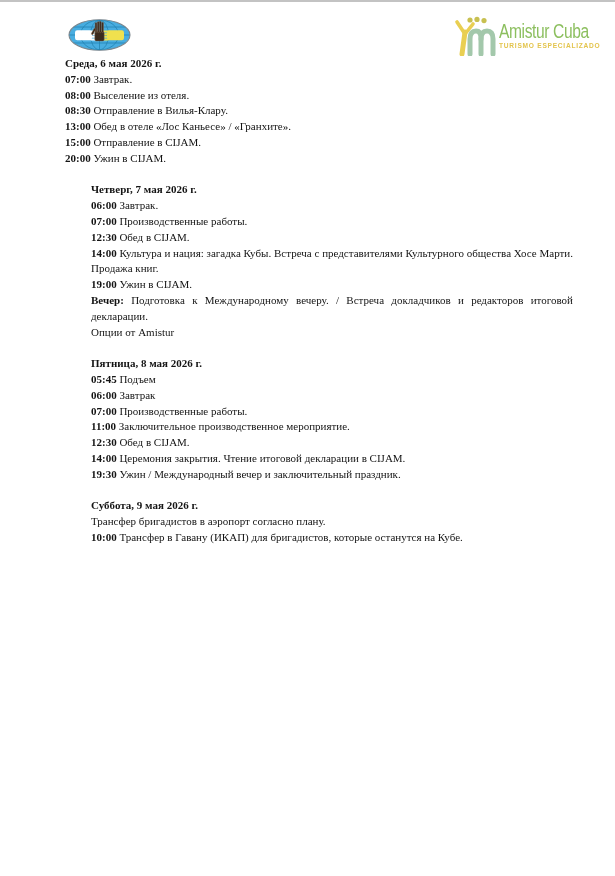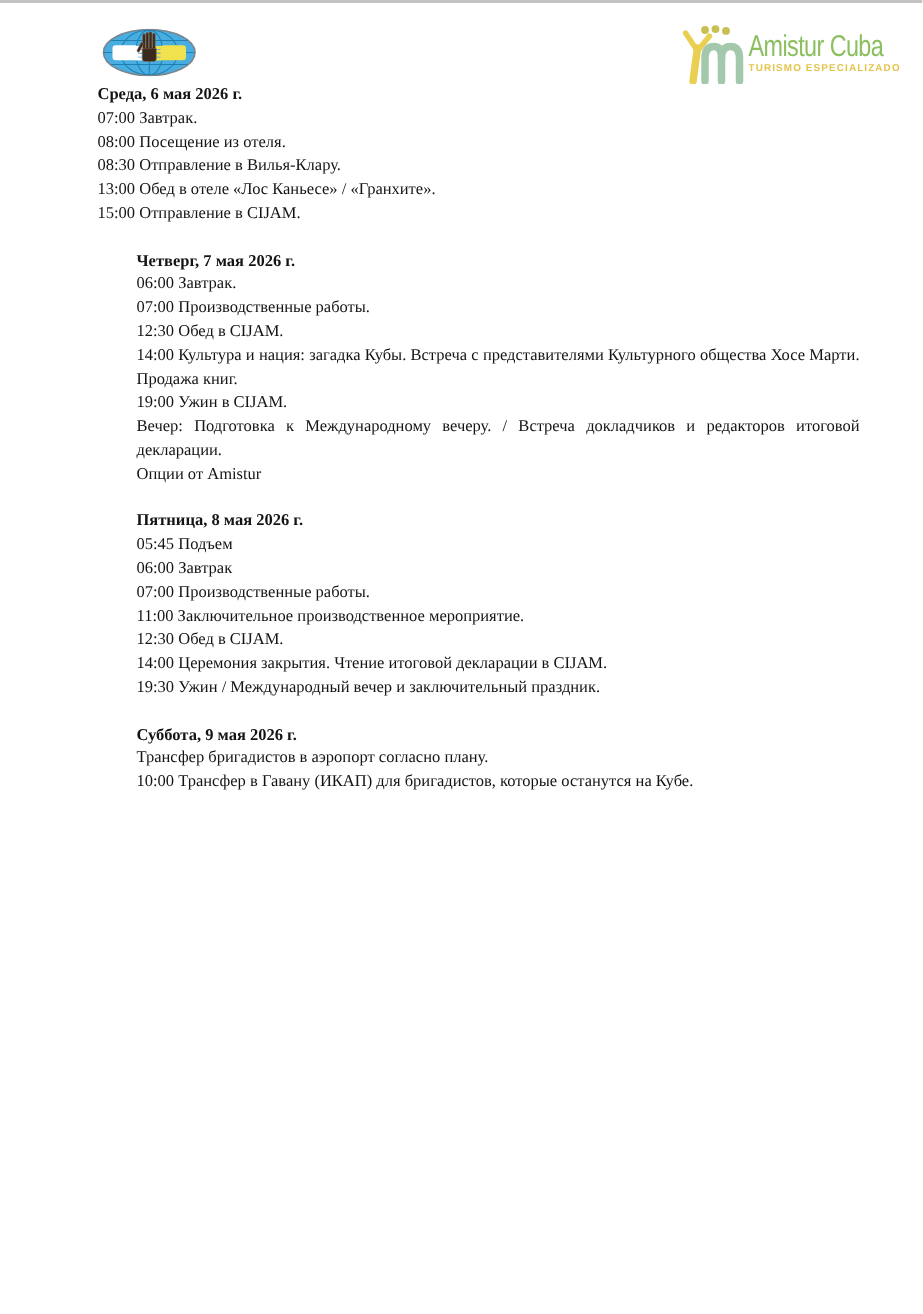--- a/index.html
+++ b/index.html
@@ -62,21 +62,21 @@
   .content{
     margin-left:65px;
     width:508px;
     font-size:11px;
     line-height:15.8px;
   }
   .day-section{margin:0 0 0 0;padding-top:0;}
   .day-section + .day-section{margin-top:15.8px;margin-left:26px;}
   .day-heading{margin:0;font-weight:bold;}
   .schedule-line{margin:0;text-align:justify;}
-  .schedule-line .time{font-weight:normal;}
+  .schedule-line .time{font-weight:bold;}
 </style>
 </head>
 <body>
 
 <div class="page">
 
   <div class="header">
 
     <svg class="icap-logo" viewBox="0 0 63 32" aria-hidden="true">
       <defs>
@@ -142,24 +142,25 @@
         <span class="amistur-title">Amistur Cuba</span>
         <span class="amistur-subtitle">TURISMO ESPECIALIZADO</span>
       </div>
     </div>
   </div>
 
   <div class="content">
       <section class="day-section">
         <p class="day-heading">Среда, 6 мая 2026 г.</p>
         <p class="schedule-line"><b class="time">07:00</b> <span>Завтрак.</span></p>
-        <p class="schedule-line"><b class="time">08:00</b> <span>Посещение из отеля.</span></p>
+        <p class="schedule-line"><b class="time">08:00</b> <span>Выселение из отеля.</span></p>
         <p class="schedule-line"><b class="time">08:30</b> <span>Отправление в Вилья-Клару.</span></p>
         <p class="schedule-line"><b class="time">13:00</b> <span>Обед в отеле «Лос Каньесе» / «Гранхите».</span></p>
         <p class="schedule-line"><b class="time">15:00</b> <span>Отправление в CIJAM.</span></p>
+        <p class="schedule-line"><b class="time">20:00</b> <span>Ужин в CIJAM.</span></p>
       </section>
       <section class="day-section">
         <p class="day-heading">Четверг, 7 мая 2026 г.</p>
         <p class="schedule-line"><b class="time">06:00</b> <span>Завтрак.</span></p>
         <p class="schedule-line"><b class="time">07:00</b> <span>Производственные работы.</span></p>
         <p class="schedule-line"><b class="time">12:30</b> <span>Обед в CIJAM.</span></p>
         <p class="schedule-line"><b class="time">14:00</b> <span>Культура и нация: загадка Кубы. Встреча с представителями Культурного общества Хосе Марти. Продажа книг.</span></p>
         <p class="schedule-line"><b class="time">19:00</b> <span>Ужин в CIJAM.</span></p>
         <p class="schedule-line"><b class="time">Вечер:</b> <span>Подготовка к Международному вечеру. / Встреча докладчиков и редакторов итоговой декларации.</span></p>
         <p class="schedule-line"><span>Опции от Amistur</span></p>

